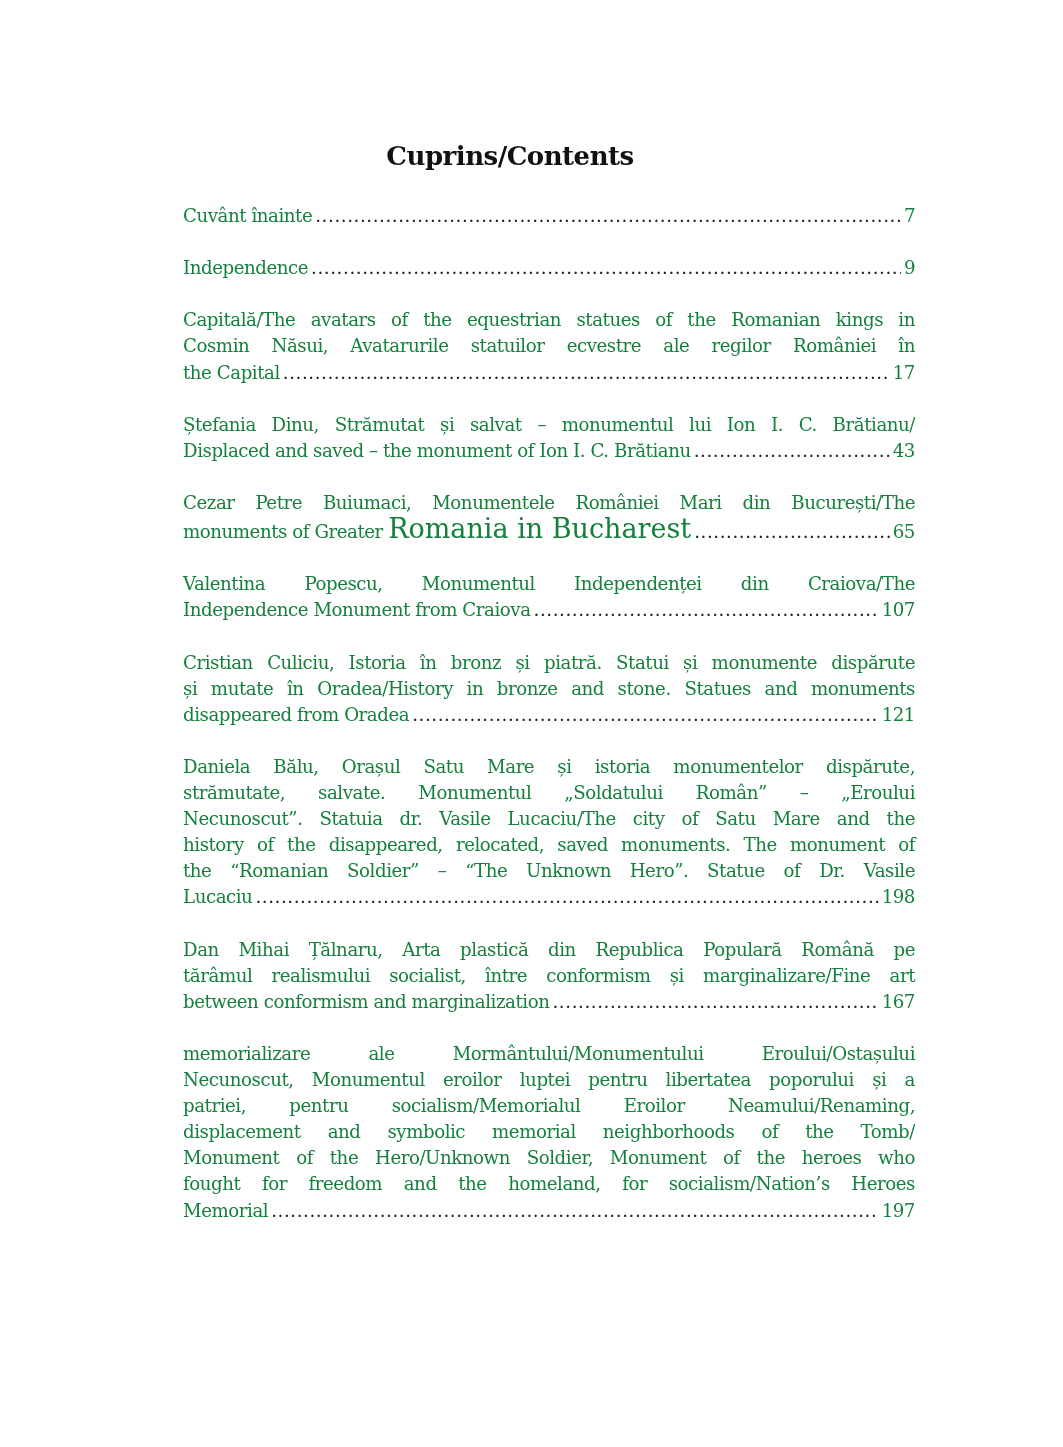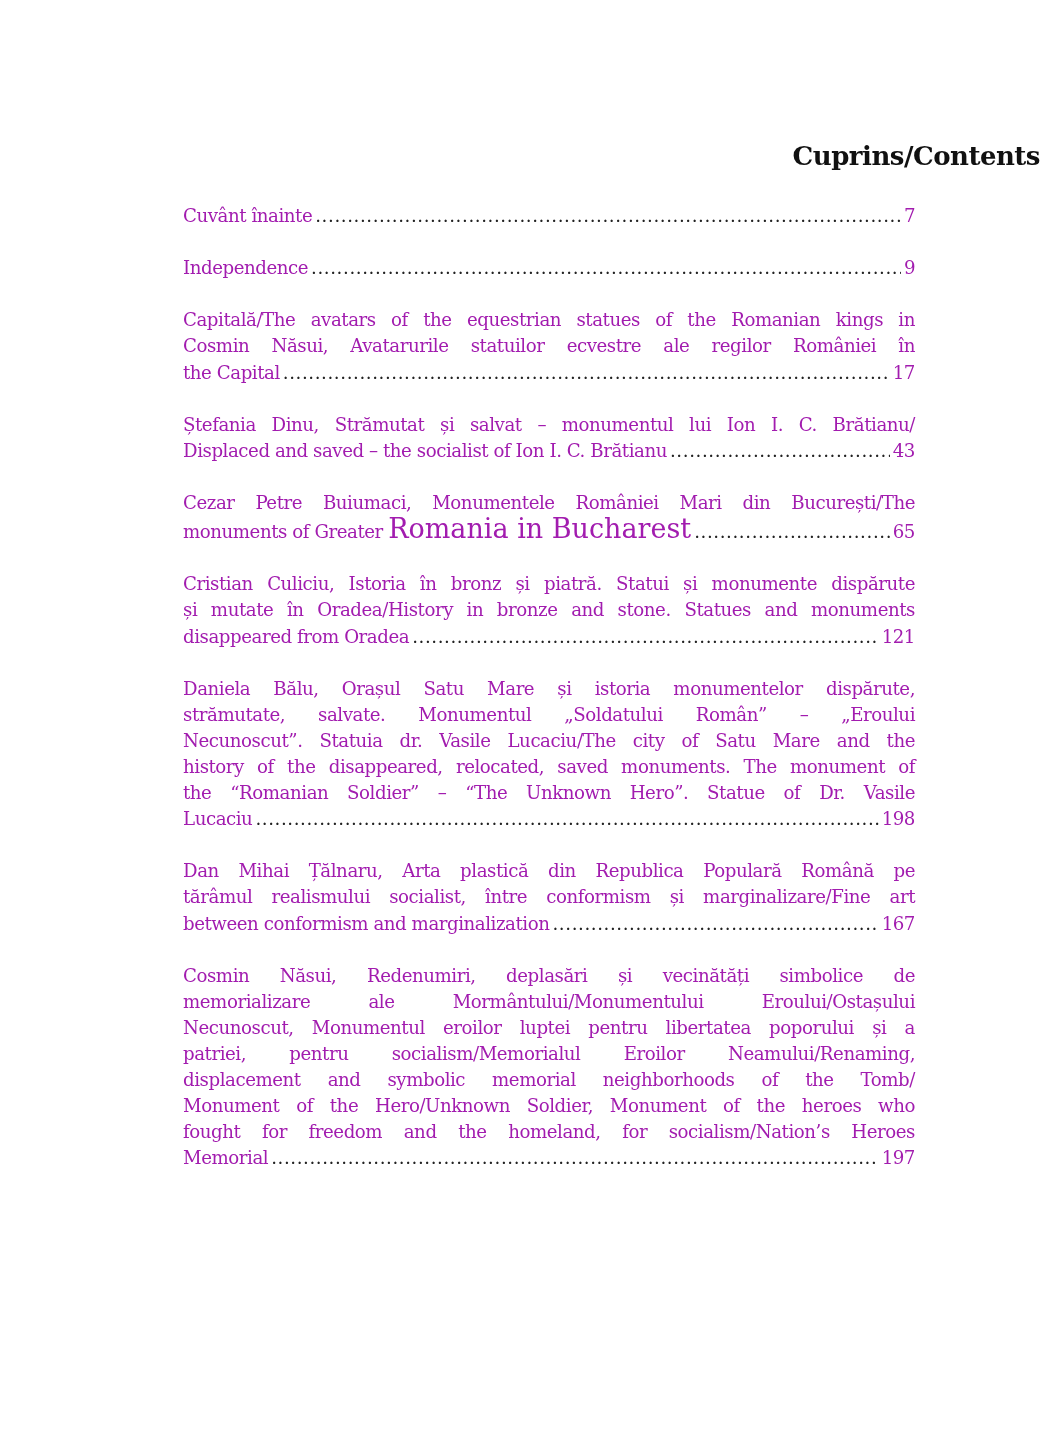--- a/index.html
+++ b/index.html
@@ -2,30 +2,29 @@
 <html><head>
 <meta charset="utf-8">
 <style>
   html, body { margin: 0; padding: 0; background: #ffffff; }
   body { width: 1063px; height: 1447px; position: relative; overflow: hidden; }
   .page {
     position: absolute; left: 0; top: 0; width: 1063px; height: 1447px; background: #fff;
   }
   .title {
     position: absolute; left: 0; width: 1020px; top: 141px;
-    text-align: right;
+    text-align: center;
     font-family: "DejaVu Serif", "Liberation Serif", serif;
     font-weight: bold; font-size: 26px; color: #111;
     letter-spacing: -0.5px;
-    padding-left: 20px;
   }
   .toc {
     position: absolute; left: 183px; top: 203px; width: 732px;
     font-family: "DejaVu Serif", "Liberation Serif", serif;
-    font-size: 18.2px; line-height: 26.1px; color: #a21caf;
+    font-size: 18.2px; line-height: 26.1px; color: #15803d;
     letter-spacing: -0.45px;
   }
   .entry { margin: 0 0 26.1px 0; text-align: justify; }
   .entry .last {
     display: flex; align-items: baseline; text-align: left;
   }
   .entry .lead { white-space: nowrap; }
   .entry .dots {
     flex: 1 1 auto; overflow: hidden; white-space: nowrap;
     margin: 0 3px; letter-spacing: 0.6px; color: #222;
@@ -67,35 +66,43 @@
       <div class="last">
         <span class="lead">the Capital</span>
         <span class="dots"></span>
         <span class="page-num">17</span>
       </div>
     </div>
 
     <div class="entry">
       <div class="body">Ștefania Dinu, Strămutat și salvat – monumentul lui Ion I. C. Brătianu/</div>
       <div class="last">
-        <span class="lead">Displaced and saved – the socialist of Ion I. C. Brătianu</span>
+        <span class="lead">Displaced and saved – the monument of Ion I. C. Brătianu</span>
         <span class="dots"></span>
         <span class="page-num">43</span>
       </div>
     </div>
 
     <div class="entry">
       <div class="body">Cezar Petre Buiumaci, Monumentele României Mari din București/The</div>
       <div class="last">
         <span class="lead"><span>monuments of Greater </span><span class="big">Romania in Bucharest</span></span>
         <span class="dots"></span>
         <span class="page-num">65</span>
       </div>
     </div>
 
+    <div class="entry">
+      <div class="body">Valentina Popescu, Monumentul Independenței din Craiova/The</div>
+      <div class="last">
+        <span class="lead">Independence Monument from Craiova</span>
+        <span class="dots"></span>
+        <span class="page-num">107</span>
+      </div>
+    </div>
 
     <div class="entry">
       <div class="body">Cristian Culiciu, Istoria în bronz și piatră. Statui și monumente dispărute</div>
       <div class="body">și mutate în Oradea/History in bronze and stone. Statues and monuments</div>
       <div class="last">
         <span class="lead">disappeared from Oradea</span>
         <span class="dots"></span>
         <span class="page-num">121</span>
       </div>
     </div>
@@ -117,21 +124,20 @@
       <div class="body">Dan Mihai Țălnaru, Arta plastică din Republica Populară Română pe</div>
       <div class="body">tărâmul realismului socialist, între conformism și marginalizare/Fine art</div>
       <div class="last">
         <span class="lead">between conformism and marginalization</span>
         <span class="dots"></span>
         <span class="page-num">167</span>
       </div>
     </div>
 
     <div class="entry">
-      <div class="body">Cosmin Năsui, Redenumiri, deplasări și vecinătăți simbolice de</div>
       <div class="body">memorializare ale Mormântului/Monumentului Eroului/Ostașului</div>
       <div class="body">Necunoscut, Monumentul eroilor luptei pentru libertatea poporului și a</div>
       <div class="body">patriei, pentru socialism/Memorialul Eroilor Neamului/Renaming,</div>
       <div class="body">displacement and symbolic memorial neighborhoods of the Tomb/</div>
       <div class="body">Monument of the Hero/Unknown Soldier, Monument of the heroes who</div>
       <div class="body">fought for freedom and the homeland, for socialism/Nation’s Heroes</div>
       <div class="last">
         <span class="lead">Memorial</span>
         <span class="dots"></span>
         <span class="page-num">197</span>

